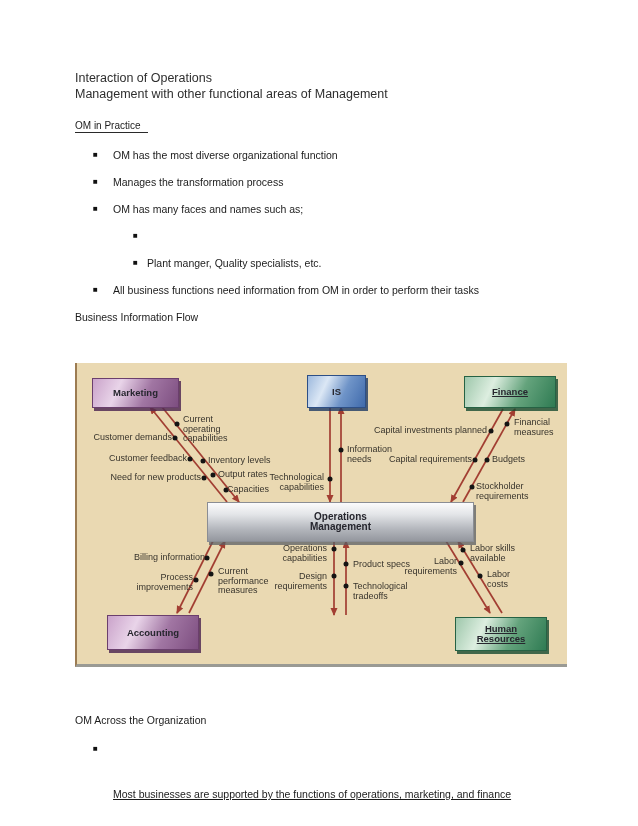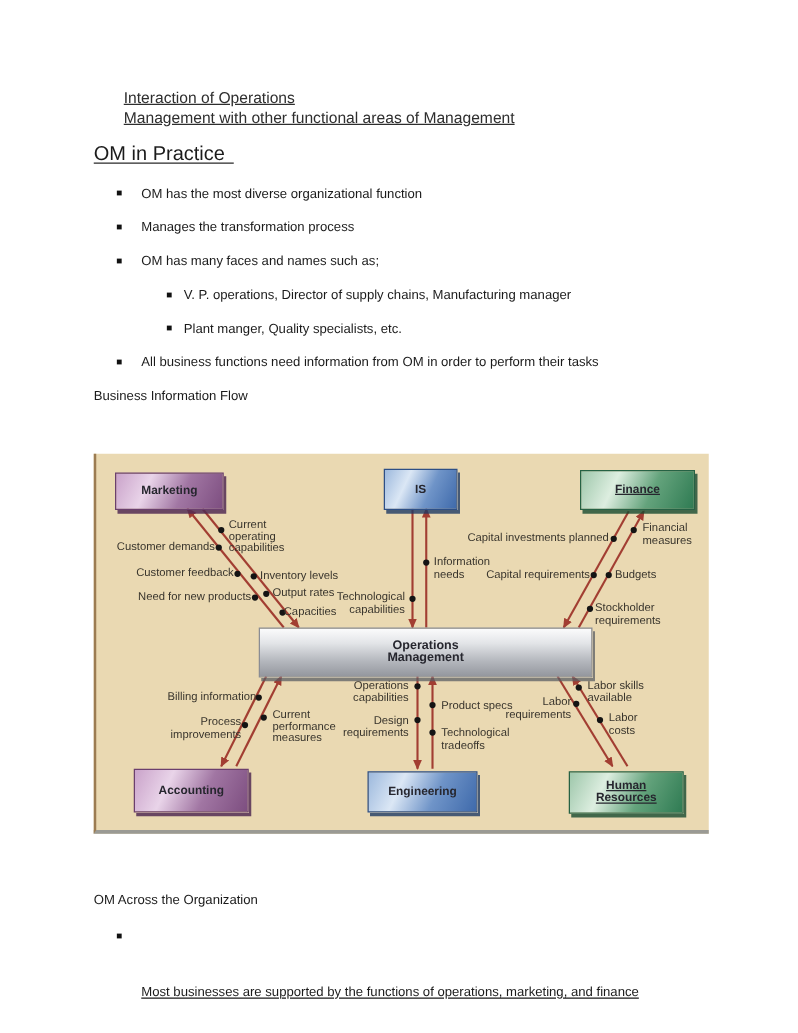--- a/index.html
+++ b/index.html
@@ -1,23 +1,23 @@
 <!DOCTYPE html>
 <html><head>
 <meta charset="utf-8">
 <style>
   html,body{margin:0;padding:0;background:#ffffff;}
   .page{position:relative;width:638px;height:826px;background:#ffffff;overflow:hidden;
         font-family:"Liberation Sans",sans-serif;color:#1b1b1b;}
   .content{box-sizing:border-box;padding:71px 0 0 75px;width:638px;}
 
   .title{font-size:12.5px;line-height:15.5px;color:#2e2e2e;margin:0;font-weight:400;}
-  .title span{display:block;text-decoration:underline;margin-left:24px;}
+  .title span{display:block;}
 
-  .h2{display:inline-block;font-size:16px;line-height:13px;color:#1b1b1b;font-weight:400;
+  .h2{display:inline-block;font-size:10px;line-height:13px;color:#1b1b1b;font-weight:400;
       border-bottom:1px solid #2a2a2a;padding-right:7px;}
   .h2u{font-size:10.5px;line-height:13px;color:#1b1b1b;}
   .mt-practice{margin-top:13px;}
   .mt-flow{margin-top:14px;display:block;}
   .mt-across{margin-top:47px;display:block;}
 
   .bullets{margin-top:16px;}
   .bullet{display:flex;align-items:flex-start;margin-bottom:15px;font-size:10.5px;line-height:12px;}
   .bullet.l1{padding-left:18px;}
   .bullet.l2{padding-left:58px;}
@@ -69,21 +69,20 @@
       <div class="bullet l1">
         <span class="sq">■</span>
         <span>Manages the transformation process</span>
       </div>
       <div class="bullet l1">
         <span class="sq">■</span>
         <span>OM has many faces and names such as;</span>
       </div>
       <div class="bullet l2">
         <span class="sq">■</span>
-        <span>V. P. operations, Director of supply chains, Manufacturing manager</span>
       </div>
       <div class="bullet l2">
         <span class="sq">■</span>
         <span>Plant manger, Quality specialists, etc.</span>
       </div>
       <div class="bullet l1">
         <span class="sq">■</span>
         <span>All business functions need information from OM in order to perform their tasks</span>
       </div>
     </div>
@@ -148,23 +147,20 @@
       </div>
       <div class="fig-box box-green" style="left:387px;top:13px;width:90px;height:30px">
         <span>Finance</span>
       </div>
       <div class="fig-box box-purple" style="left:30px;top:252px;width:90px;height:33px">
         <span>Accounting</span>
       </div>
       <div class="fig-box box-gray" style="left:130px;top:139px;width:265px;height:38px">
         <span style="width:90px">Operations Management</span>
       </div>
-      <div class="fig-box box-blue" style="left:217px;top:254px;width:86px;height:31px">
-        <span>Engineering</span>
-      </div>
       <div class="fig-box box-green" style="left:378px;top:254px;width:90px;height:32px">
         <span style="width:62px">Human Resources</span>
       </div>
 
       <div class="fig-label" style="left:106px;top:52px;width:62px">Current operating capabilities</div>
       <div class="fig-label nw" style="right:395px;top:70px">Customer demands</div>
       <div class="fig-label nw" style="right:380px;top:91px">Customer feedback</div>
       <div class="fig-label nw" style="left:131px;top:93px">Inventory levels</div>
       <div class="fig-label nw" style="right:366px;top:110px">Need for new products</div>
       <div class="fig-label nw" style="left:141px;top:107px">Output rates</div>

